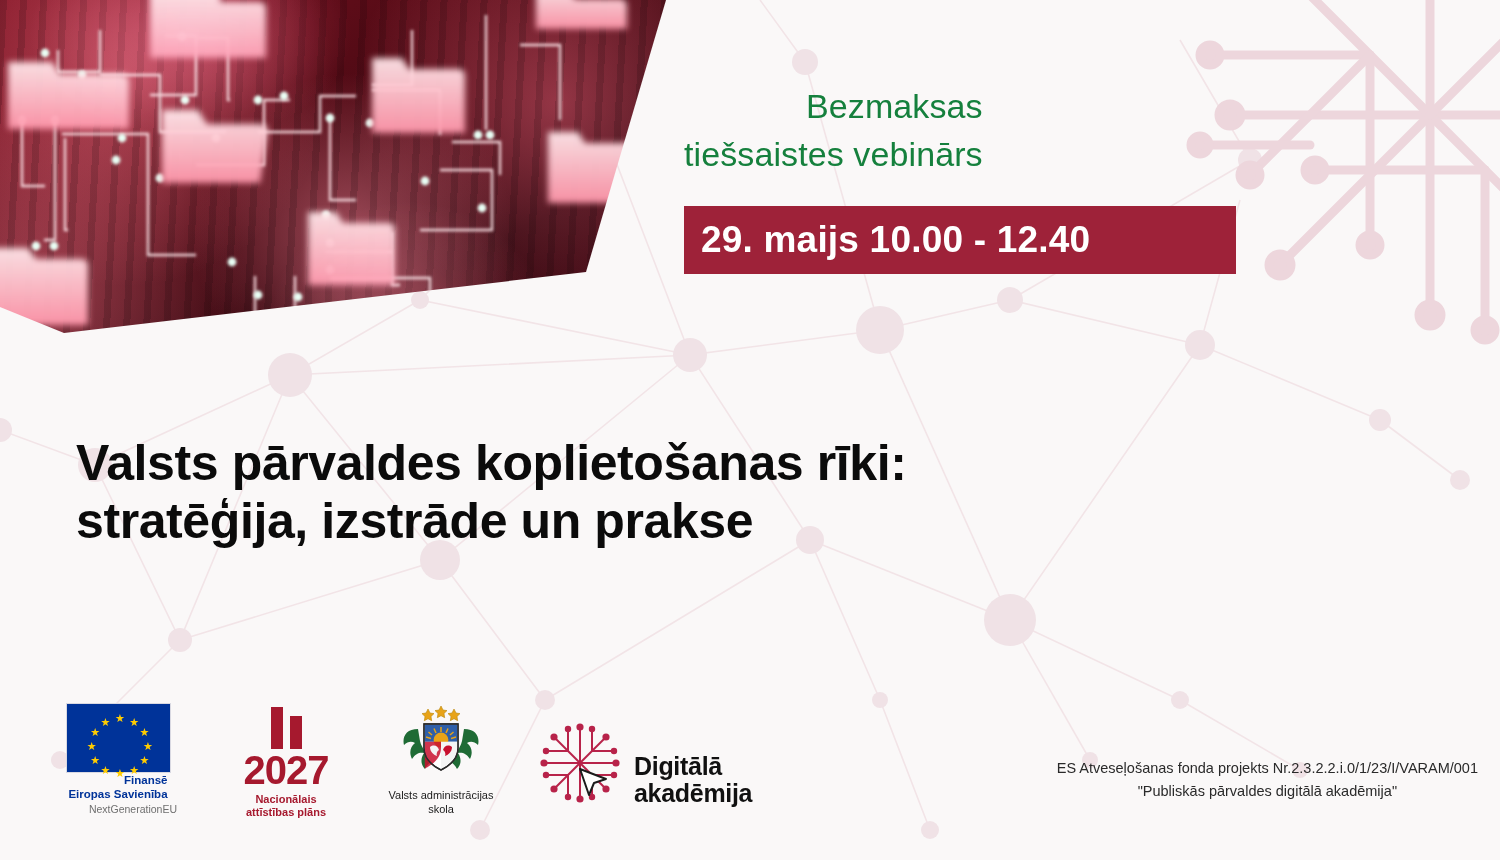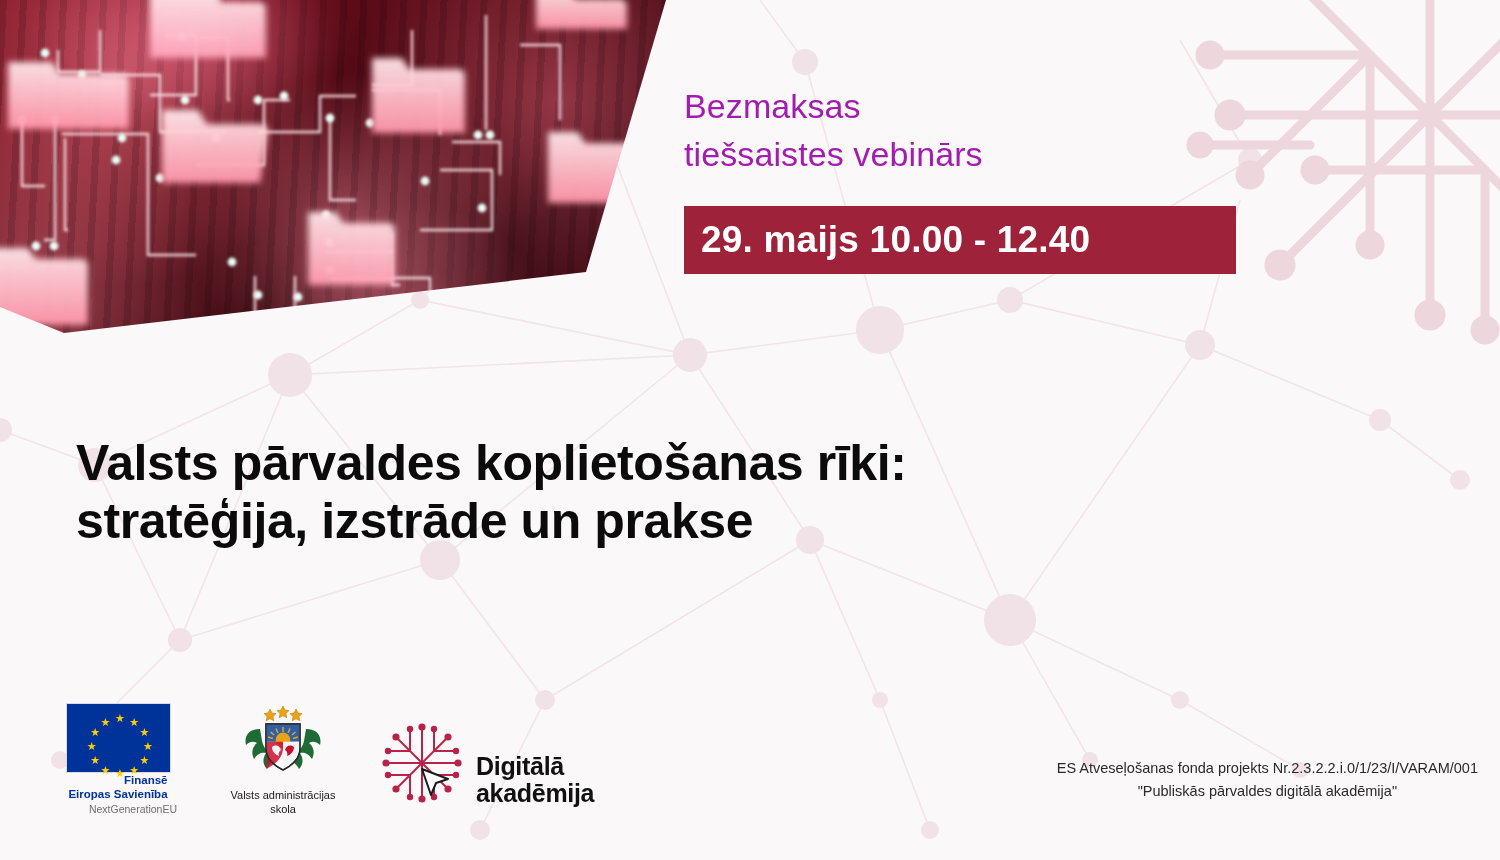--- a/index.html
+++ b/index.html
@@ -51,23 +51,24 @@
     position:absolute; inset:0;
     background:
       radial-gradient(ellipse 230px 150px at 28% 10%, rgba(255,90,120,.45), transparent 70%),
       radial-gradient(ellipse 200px 180px at 60% 95%, rgba(255,110,130,.40), transparent 70%);
     mix-blend-mode:screen;
   }
 
   
   #kicker {
     position:absolute; left:684px; top:82px;
-    font-size:34px; line-height:1.42; color:#a21caf;
+    font-size:34px; line-height:1.42; color:#15803d;
     font-weight:400; letter-spacing:.1px;
     white-space:pre-line;
+    text-align:right;
   }
   #date-badge {
     position:absolute; left:684px; top:206px;
     width:552px; height:68px;
     background:#9e2239;
     display:flex; align-items:center;text-align:center;
   }
   #date-badge-label {
     color:#ffffff; font-size:37px; font-weight:700;
     padding-left:17px; letter-spacing:.2px;
@@ -346,20 +347,29 @@
         <span class="star" style="left:23.8px;top:50.6px">★</span>
         <span class="star" style="left:20.2px;top:36.6px">★</span>
         <span class="star" style="left:23.8px;top:22.6px">★</span>
         <span class="star" style="left:34px;top:12.5px">★</span>
       </div>
       <div id="eu-line1">Finansē
 Eiropas Savienība</div>
       <div id="eu-line2">NextGenerationEU</div>
     </div>
 
+    <div class="logo-block" id="logo-nap">
+      <div class="nap-bars">
+        <i class="tall"></i>
+          <i class="short"></i>
+      </div>
+      <div id="nap-year">2027</div>
+      <div id="nap-sub">Nacionālais
+attīstības plāns</div>
+    </div>
 
     <div class="logo-block" id="logo-vas">
       <svg width="86" height="76" viewBox="0 0 86 76" xmlns="http://www.w3.org/2000/svg">
 
         <g fill="#e8a317" stroke="#b8860b" stroke-width=".6">
           <path d="M30 6 l2 4 4 .6 -3 2.9 .7 4.2 -3.7-2 -3.7 2 .7-4.2 -3-2.9 4-.6z"></path>
           <path d="M43 3 l2 4 4 .6 -3 2.9 .7 4.2 -3.7-2 -3.7 2 .7-4.2 -3-2.9 4-.6z"></path>
           <path d="M56 6 l2 4 4 .6 -3 2.9 .7 4.2 -3.7-2 -3.7 2 .7-4.2 -3-2.9 4-.6z"></path>
         </g>
 

